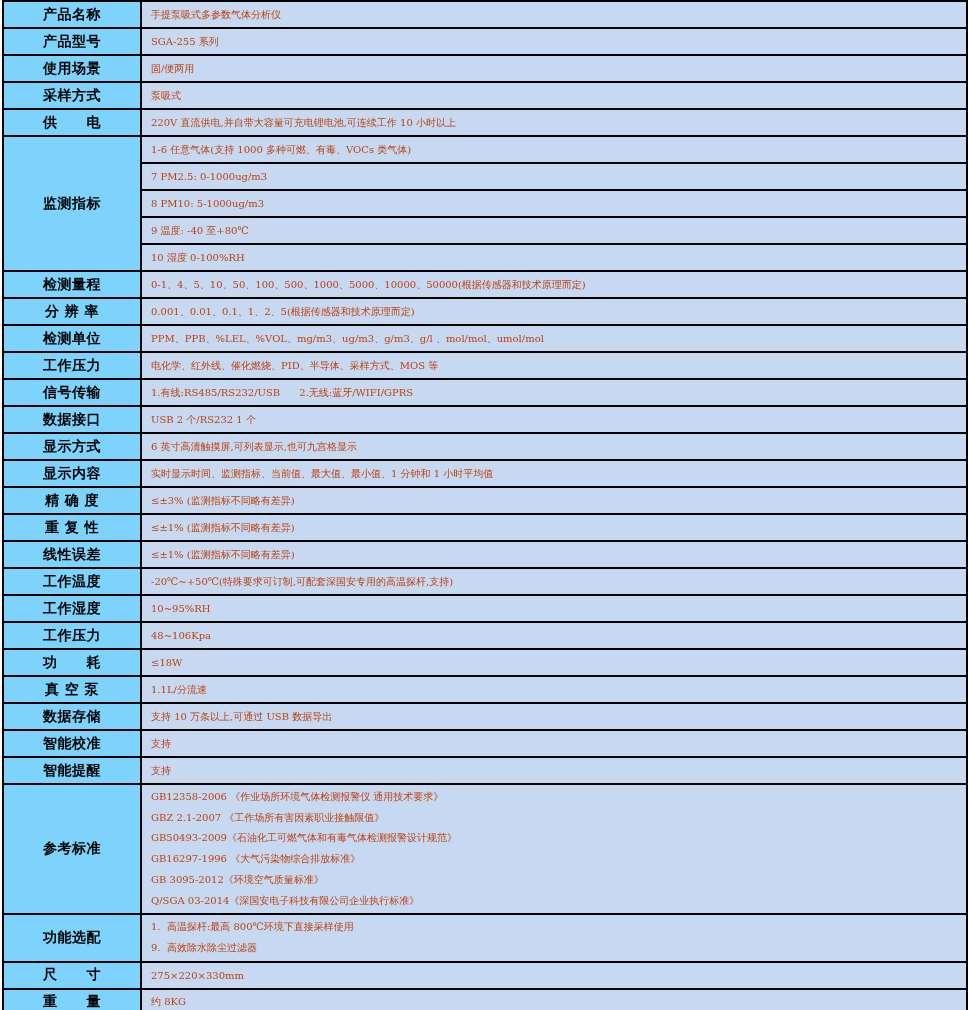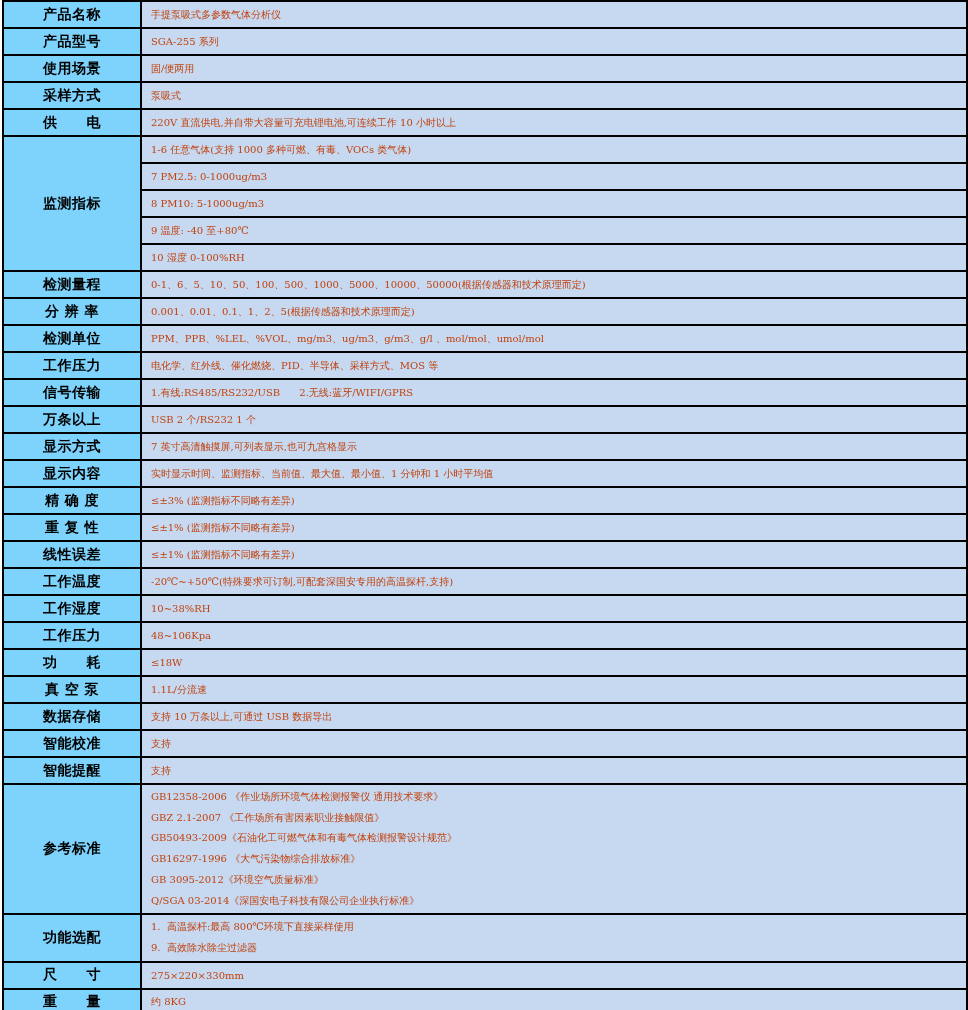--- a/index.html
+++ b/index.html
@@ -90,45 +90,45 @@
         <td class="value">8 PM10: 5-1000ug/m3</td>
       </tr>
       <tr class="r-std">
         <td class="value">9 温度: -40 至+80℃</td>
       </tr>
       <tr class="r-std">
         <td class="value">10 湿度 0-100%RH</td>
       </tr>
       <tr class="r-std">
         <td class="label">检测量程</td>
-        <td class="value">0-1、6、5、10、50、100、500、1000、5000、10000、50000(根据传感器和技术原理而定)</td>
+        <td class="value">0-1、4、5、10、50、100、500、1000、5000、10000、50000(根据传感器和技术原理而定)</td>
       </tr>
       <tr class="r-std">
         <td class="label">分 辨 率</td>
         <td class="value">0.001、0.01、0.1、1、2、5(根据传感器和技术原理而定)</td>
       </tr>
       <tr class="r-std">
         <td class="label">检测单位</td>
         <td class="value">PPM、PPB、%LEL、%VOL、mg/m3、ug/m3、g/m3、g/l 、mol/mol、umol/mol</td>
       </tr>
       <tr class="r-std">
         <td class="label">工作压力</td>
         <td class="value">电化学、红外线、催化燃烧、PID、半导体、采样方式、MOS 等</td>
       </tr>
       <tr class="r-std">
         <td class="label">信号传输</td>
         <td class="value">1.有线:RS485/RS232/USB      2.无线:蓝牙/WIFI/GPRS</td>
       </tr>
       <tr class="r-std">
-        <td class="label">万条以上</td>
+        <td class="label">数据接口</td>
         <td class="value">USB 2 个/RS232 1 个</td>
       </tr>
       <tr class="r-std">
         <td class="label">显示方式</td>
-        <td class="value">7 英寸高清触摸屏,可列表显示,也可九宫格显示</td>
+        <td class="value">6 英寸高清触摸屏,可列表显示,也可九宫格显示</td>
       </tr>
       <tr class="r-std">
         <td class="label">显示内容</td>
         <td class="value">实时显示时间、监测指标、当前值、最大值、最小值、1 分钟和 1 小时平均值</td>
       </tr>
       <tr class="r-std">
         <td class="label">精 确 度</td>
         <td class="value">≤±3% (监测指标不同略有差异)</td>
       </tr>
       <tr class="r-std">
@@ -138,21 +138,21 @@
       <tr class="r-std">
         <td class="label">线性误差</td>
         <td class="value">≤±1% (监测指标不同略有差异)</td>
       </tr>
       <tr class="r-std">
         <td class="label">工作温度</td>
         <td class="value">-20℃~+50℃(特殊要求可订制,可配套深国安专用的高温探杆,支持)</td>
       </tr>
       <tr class="r-std">
         <td class="label">工作湿度</td>
-        <td class="value">10~38%RH</td>
+        <td class="value">10~95%RH</td>
       </tr>
       <tr class="r-std">
         <td class="label">工作压力</td>
         <td class="value">48~106Kpa</td>
       </tr>
       <tr class="r-std">
         <td class="label">功　　耗</td>
         <td class="value">≤18W</td>
       </tr>
       <tr class="r-std">

